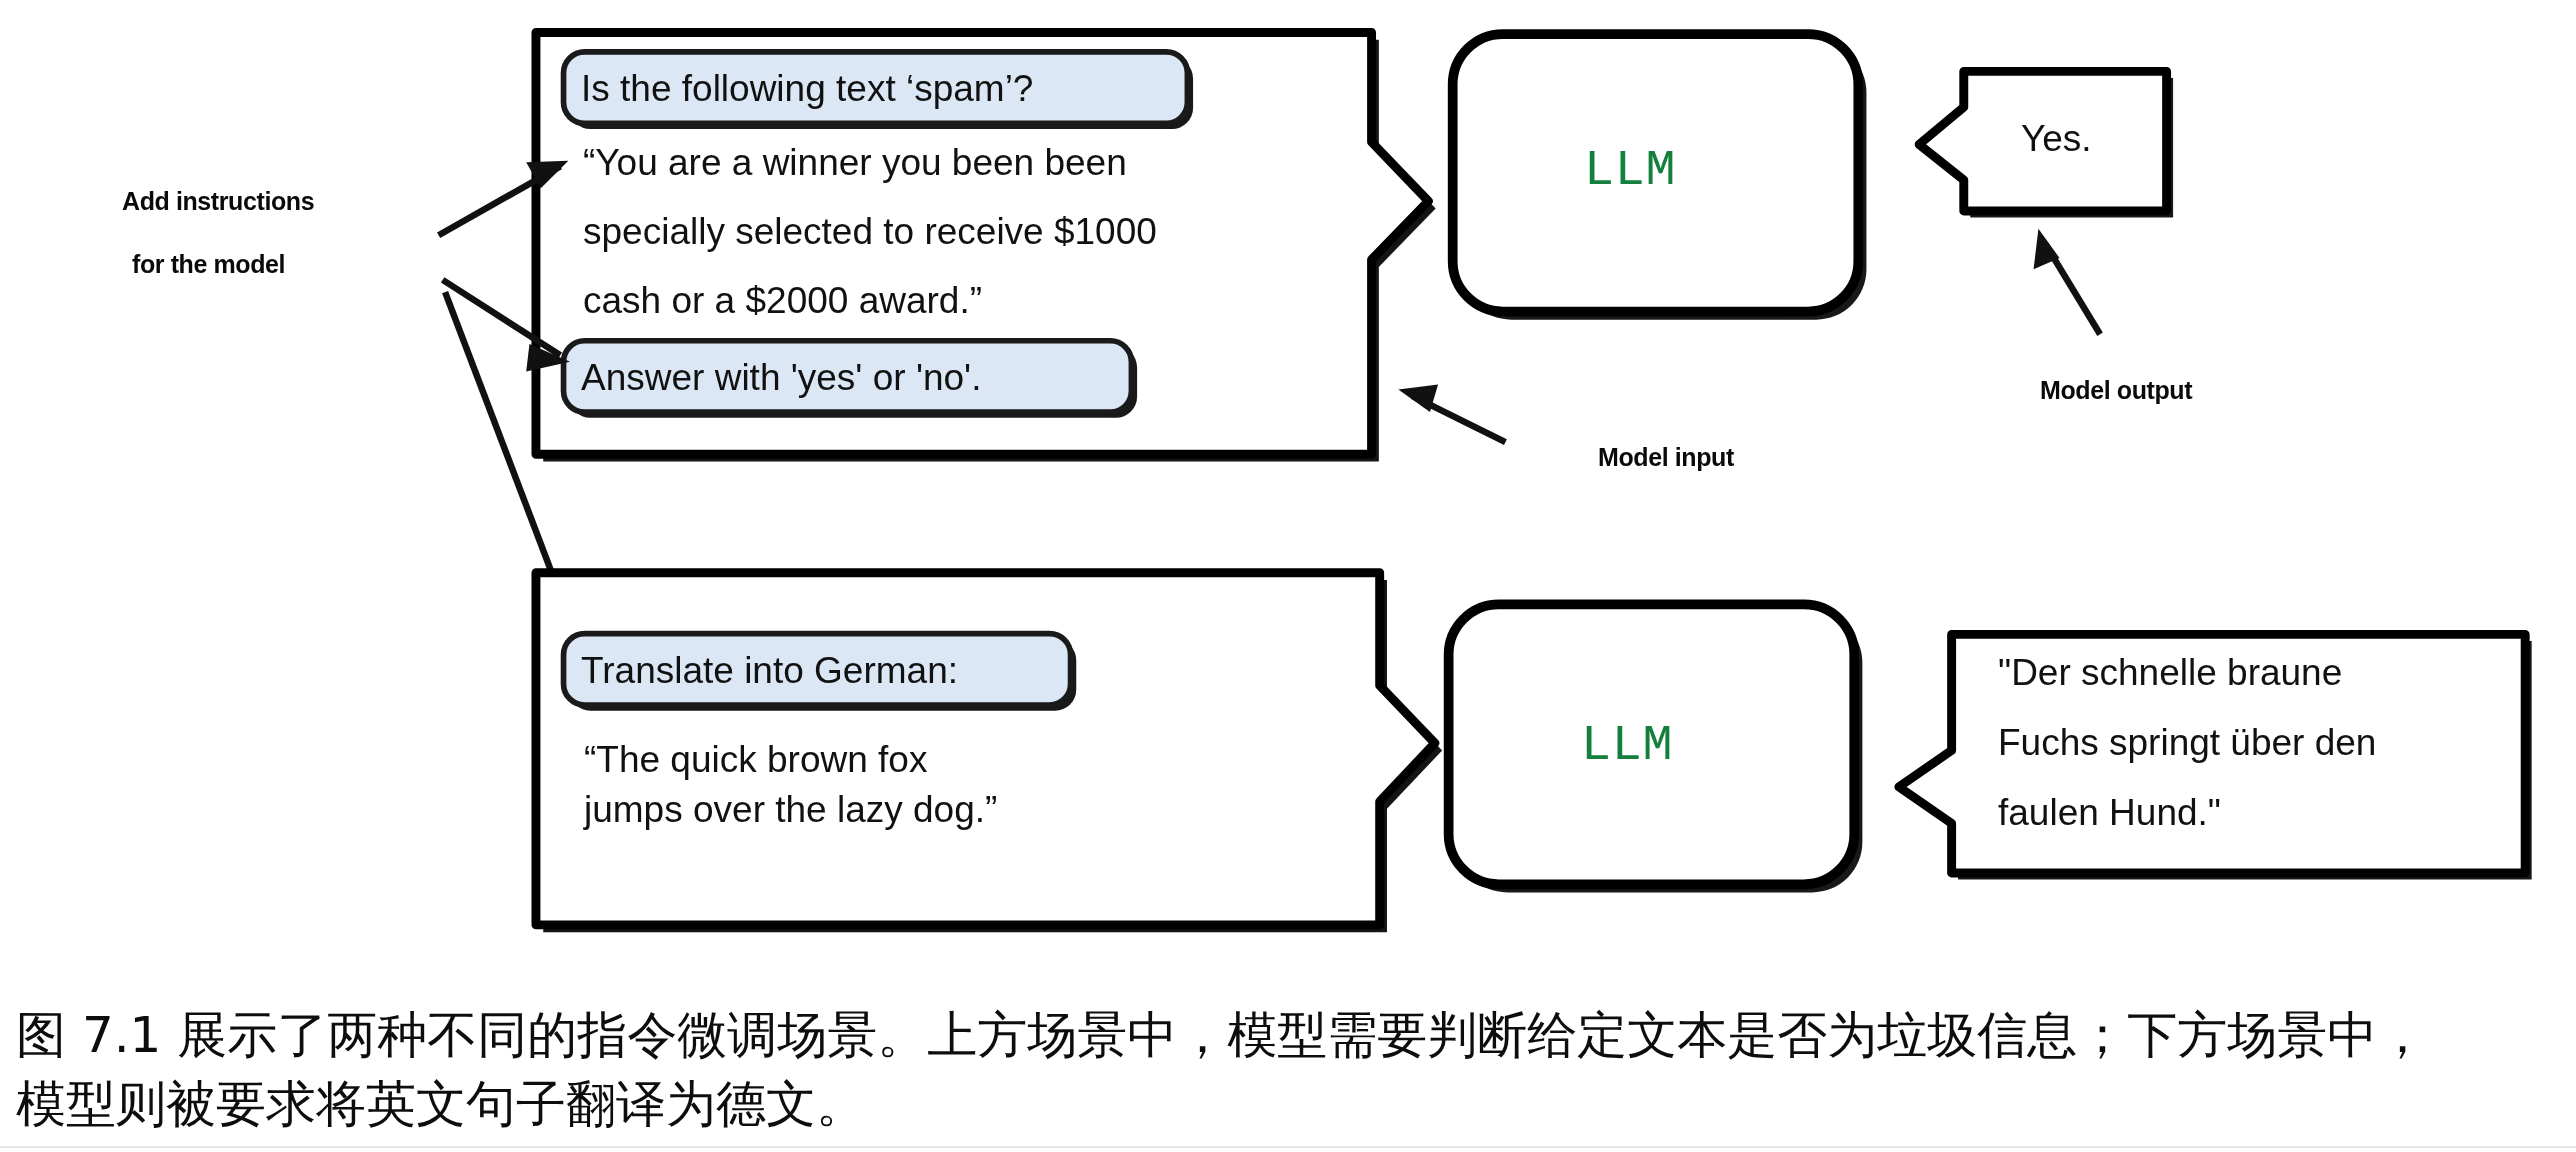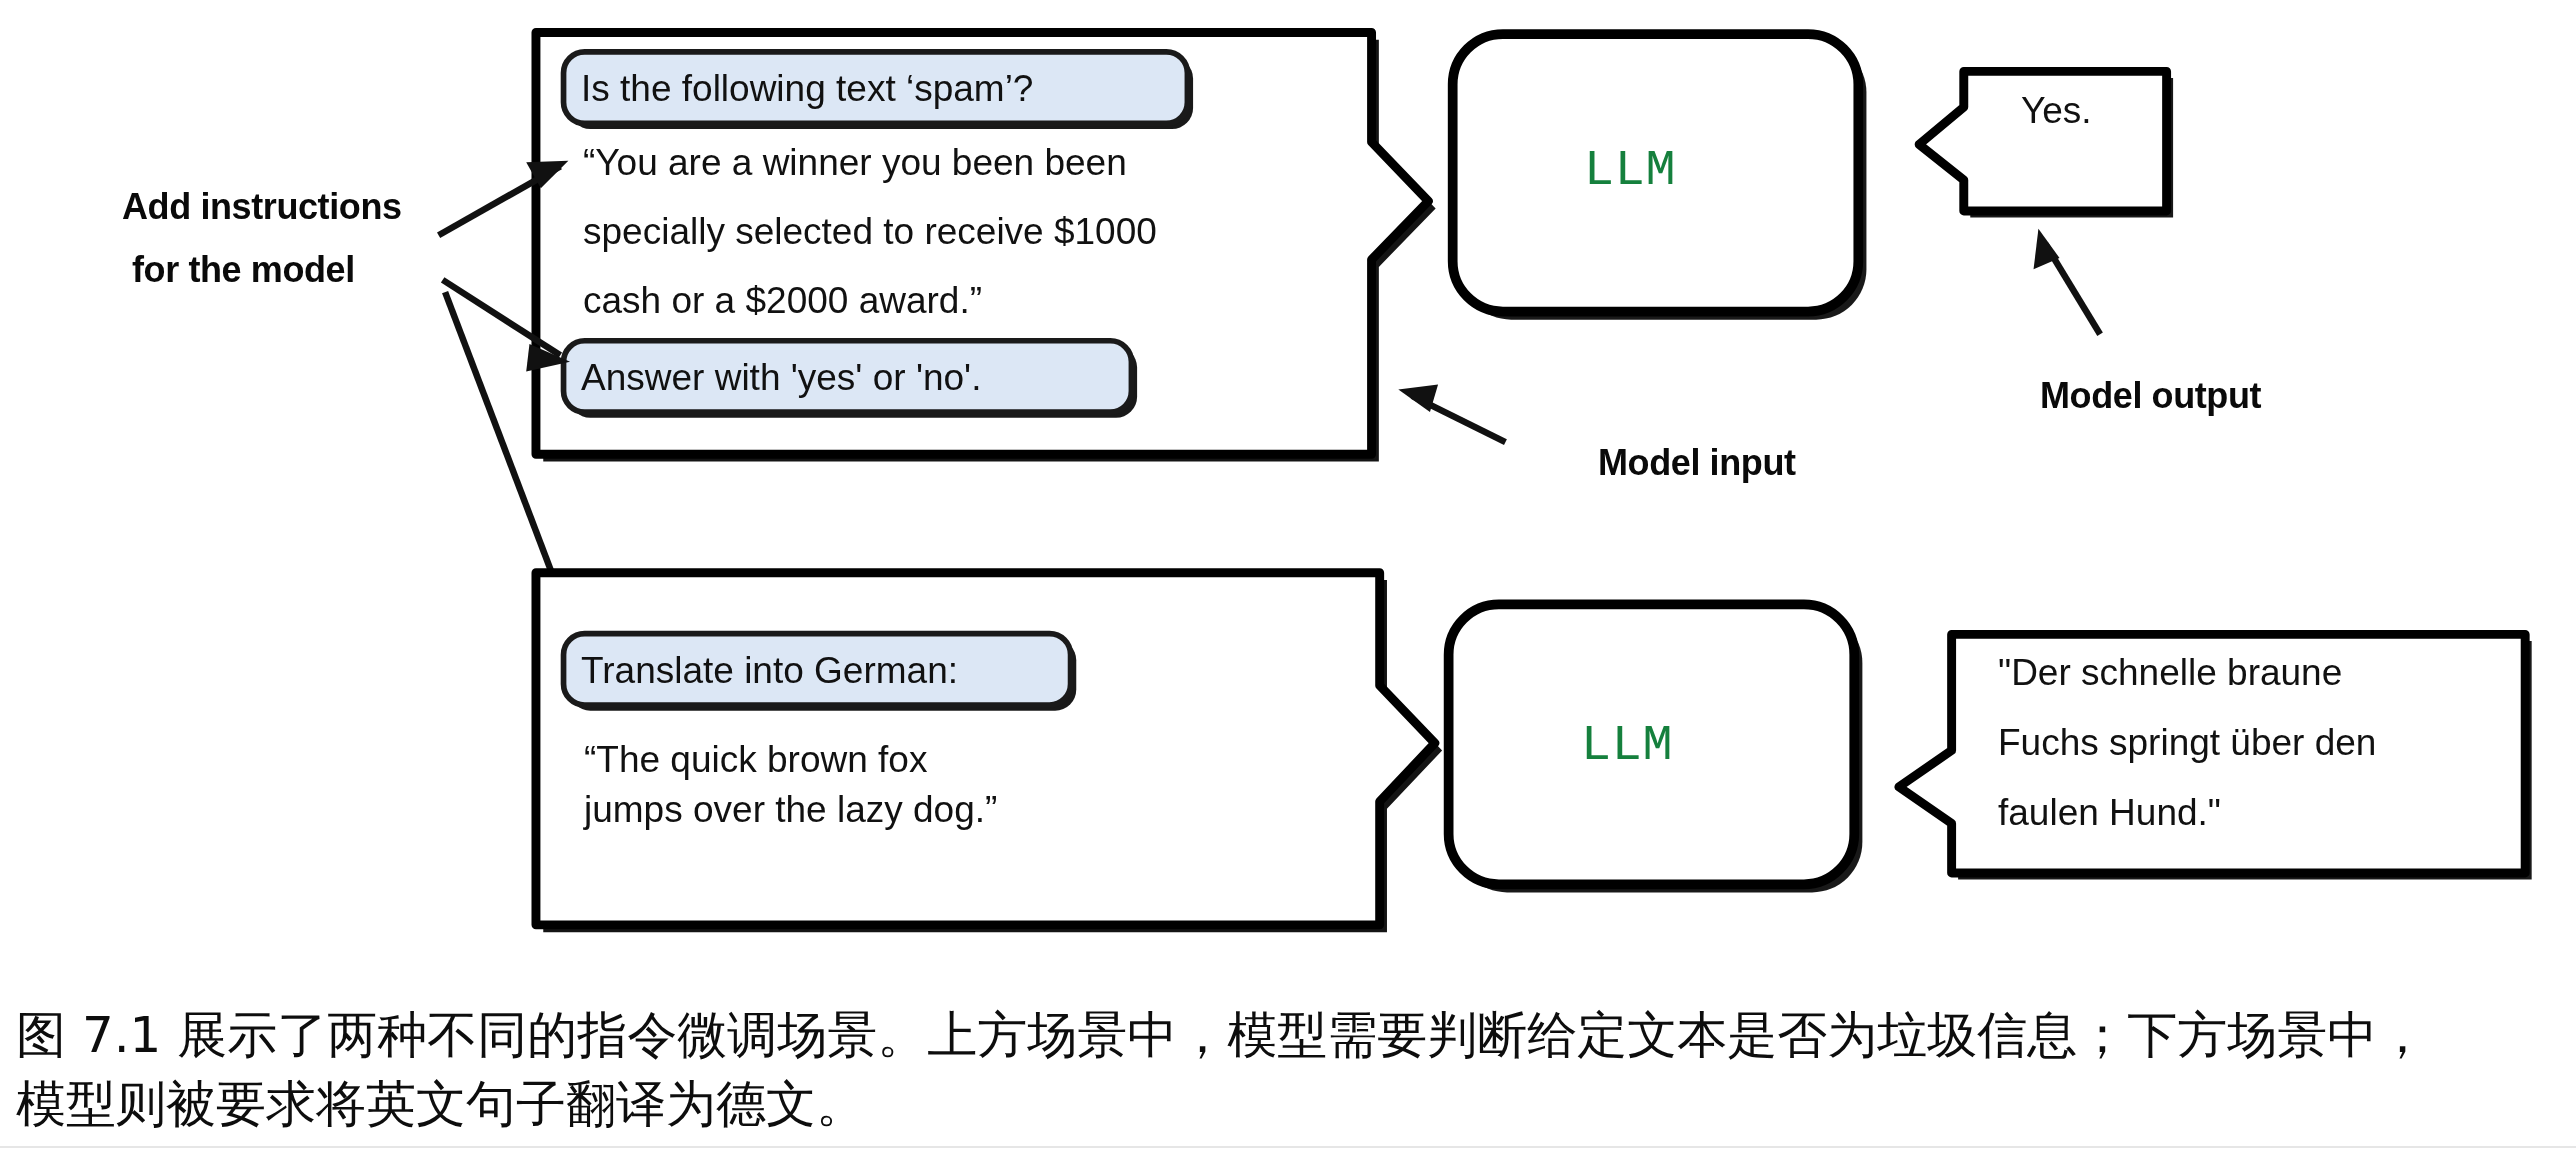--- a/index.html
+++ b/index.html
@@ -25,21 +25,21 @@
   
   .txt {
     position: absolute;
     color: #111111;
     white-space: pre;
     line-height: 1.0;
   }
 
   .label-bold {
     font-weight: 700;
-    font-size: 36px;
+    font-size: 25px;
     letter-spacing: -0.4px;
     font-stretch: condensed;
     color: #0a0a0a;
   }
 
   .prompt-line {
     font-size: 37px;
     color: #111111;
   }
 
@@ -141,21 +141,21 @@
 <div class="txt chip-text" style="left:581px; top:70px;">Is the following text ‘spam’?</div>
 
 <div class="txt prompt-line" style="left:583px; top:144px;">“You are a winner you been been</div>
 <div class="txt prompt-line" style="left:583px; top:213px;">specially selected to receive $1000</div>
 <div class="txt prompt-line" style="left:583px; top:282px;">cash or a $2000 award.”</div>
 
 <div class="txt chip-text" style="left:581px; top:359px;">Answer with 'yes' or 'no'.</div>
 
 <div class="txt llm-text" style="left:1584px; top:146px;">LLM</div>
 
-<div class="txt out-line" style="left:2021px; top:92px;">Yes.</div>
+<div class="txt out-line" style="left:2021px; top:120px;">Yes.</div>
 
 <div class="txt label-bold" style="left:1550px; top:445px;margin-left:48px;">Model input</div>
 <div class="txt label-bold" style="left:2040px; top:378px;">Model output</div>
 
 <div class="txt chip-text" style="left:581px; top:652px;">Translate into German:</div>
 
 <div class="txt prompt-line" style="left:584px; top:729px;margin-top:12px;">“The quick brown fox</div>
 <div class="txt prompt-line" style="left:584px; top:791px;">jumps over the lazy dog.”</div>
 
 <div class="txt llm-text" style="left:1581px; top:721px;">LLM</div>

